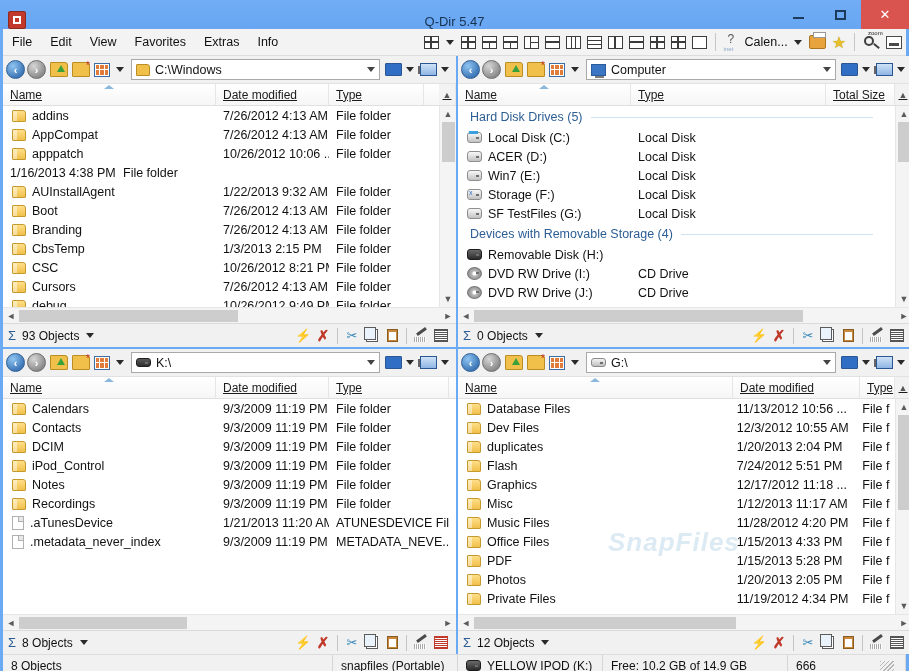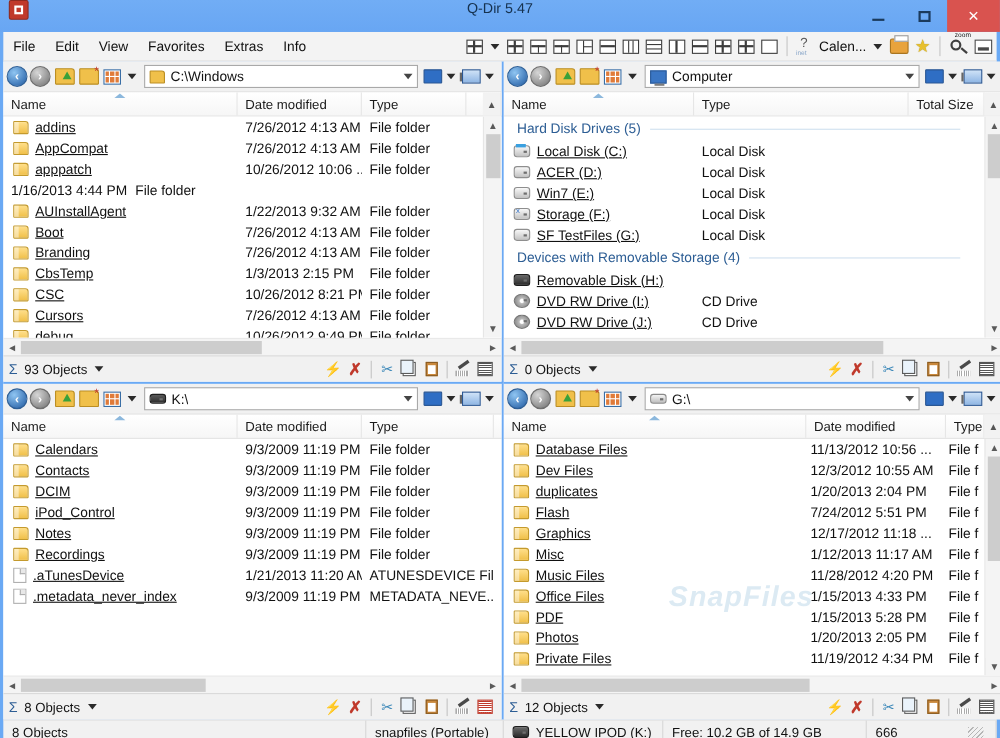--- a/index.html
+++ b/index.html
@@ -12,21 +12,21 @@
   }
   .window {
     width: 909px; height: 671px;
     background: #6aa9f4;
     display: flex; flex-direction: column;
     position: relative;
   }
   
   .titlebar {
     height: 29px; flex: 0 0 29px;
-    display: flex; align-items: flex-start;
+    display: flex; align-items: flex-end;
     position: relative;
     background: linear-gradient(to bottom, #71adf5, #68a6f3);
   }
   .app-icon {
     width: 18px; height: 18px; margin-left: 8px;
     background: #c0392b;
     border: 1px solid #8e2a20;
     border-radius: 2px;
     display: flex; align-items: center; justify-content: center;
   }
@@ -168,41 +168,42 @@
   .view-mon { width: 17px; height: 13px; background: #2f6ec4; border: 1.5px solid #2a5794; border-radius: 1px; }
   .view-mon2 { width: 17px; height: 13px; background: linear-gradient(#cfe2f7, #8fb6e4); border: 1.5px solid #2a5794; position: relative; }
   .view-mon2::before { content: ""; position: absolute; left: -3px; top: 2px; width: 2px; height: 8px; background: #666; }
   
   .colhead {
     height: 22px; flex: 0 0 22px;
     background: linear-gradient(to bottom, #ffffff, #f6f6f6);
     border-bottom: 1px solid #e0e0e0;
     display: flex; align-items: center; font-size: 12px; color: #1b1b1b;
     position: relative;
+    text-decoration: underline;
   }
   .colhead .ch {
     padding: 0 7px; height: 100%; display: flex; align-items: center;
     border-right: 1px solid #e6e6e6; position: relative; overflow: hidden; white-space: nowrap;
   }
   .sort-arrow {
     position: absolute; top: 1px; left: 50%; margin-left: -5px;
     width: 0; height: 0; border-left: 5px solid transparent; border-right: 5px solid transparent;
     border-bottom: 4px solid #8cb8dd;
   }
   .ch-scroll-cap { margin-left: auto; width: 17px; display: flex; align-items: center; justify-content: center;
                    color: #555; font-size: 9px; border-right: none; background: #f2f2f2; }
   
   .filelist { flex: 1; overflow: hidden; position: relative; background: #fff; display: flex; }
   .rows { flex: 1; overflow: hidden; }
   .row {
     height: 19px; display: flex; align-items: center; font-size: 12.5px; color: #111;
     white-space: nowrap;
   }
   .cell { padding: 0 7px; overflow: hidden; white-space: nowrap; display: flex; align-items: center; }
-  .cell.nm { padding-left: 9px; text-decoration: underline; }
+  .cell.nm { padding-left: 9px; }
   .f-ico { width: 14px; height: 12px; margin-right: 6px; flex: 0 0 14px;
            background: linear-gradient(#ffdf8a, #f0c04a); border: 1px solid #c49a2d;
            border-radius: 1px 3px 1px 1px; position: relative; }
   .f-ico::before { content: ""; position: absolute; left: 0; top: 0; width: 4px; height: 100%;
                    background: rgba(255,255,255,.45); }
   .doc-ico { width: 12px; height: 14px; margin-right: 6px; flex: 0 0 12px;
              background: #fff; border: 1px solid #b0b0b0; position: relative; }
   .doc-ico::after { content: ""; position: absolute; right: 0; top: 0; width: 4px; height: 4px;
                     background: #e8e8e8; border-left: 1px solid #b0b0b0; border-bottom: 1px solid #b0b0b0; }
   .grp-head { height: 22px; display: flex; align-items: center; padding-left: 12px; font-size: 12.5px; color: #2c5d94; }
@@ -399,21 +400,21 @@
             </div>
             <div class="row">
               <div class="cell nm" style="width:213px">
                 <span class="f-ico"></span>
                 <span>apppatch</span>
               </div>
               <div class="cell" style="width:113px">10/26/2012 10:06 ...</div>
               <div class="cell" style="width:95px">File folder</div>
             </div>
             <div class="row">
-              <div class="cell" style="width:113px">1/16/2013 4:44 PM</div>
+              <div class="cell" style="width:113px">1/16/2013 4:38 PM</div>
               <div class="cell" style="width:95px">File folder</div>
             </div>
             <div class="row">
               <div class="cell nm" style="width:213px">
                 <span class="f-ico"></span>
                 <span>AUInstallAgent</span>
               </div>
               <div class="cell" style="width:113px">1/22/2013 9:32 AM</div>
               <div class="cell" style="width:95px">File folder</div>
             </div>

